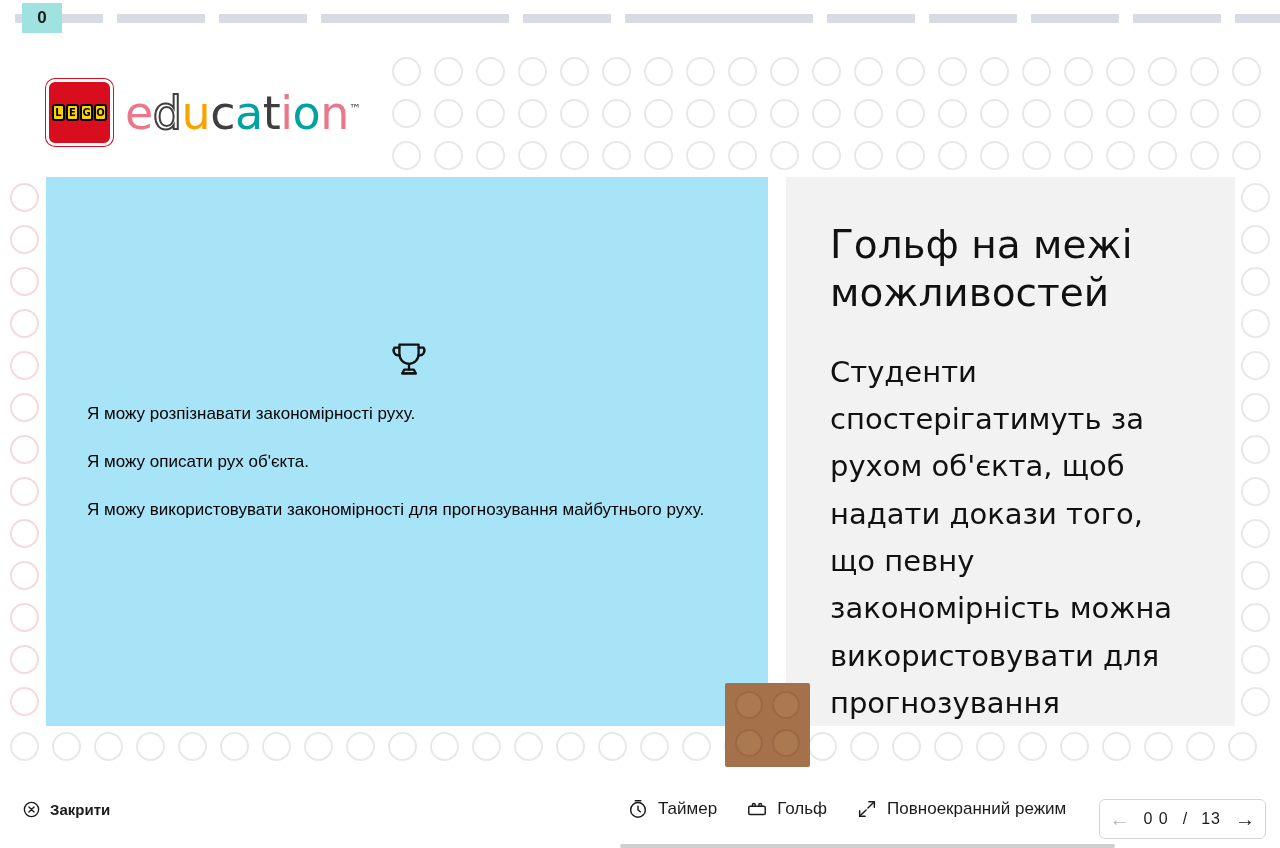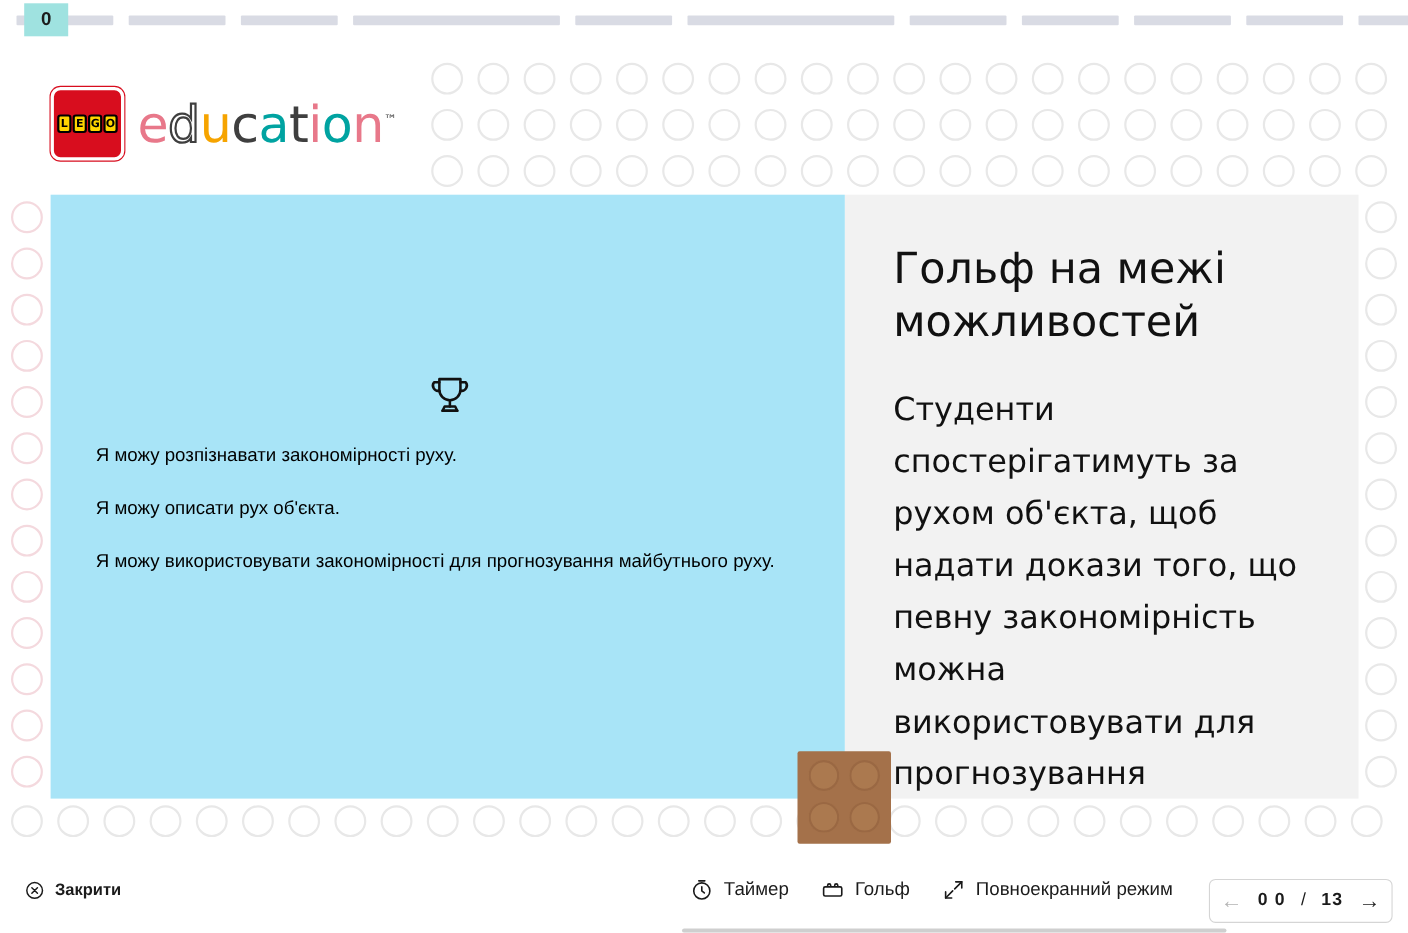--- a/index.html
+++ b/index.html
@@ -126,20 +126,21 @@
     margin-bottom: 25px;
     font-family: "Liberation Sans", sans-serif;
   }
   .objectives p:last-child { margin-bottom: 0; }
 
   .slide-right {
     flex: 1;
     background: #f2f2f2;
     padding: 44px 48px 0 44px;
     overflow: hidden;
+    margin-left: 18px;
   }
   .slide-title {
     font-size: 39px;
     line-height: 1.23;
     color: #111111;
     font-weight: 400;
     font-family: "DejaVu Sans", sans-serif;
     margin-bottom: 32px;
   }
   .slide-body {
@@ -193,21 +194,21 @@
     position: absolute; right: 14px; top: 10px;
     display: flex; align-items: center;
     border: 1px solid #d5d5d5;
     border-radius: 6px;
     height: 40px;
     padding: 0 10px;
     gap: 14px;
   }
   .pager .arrow { font-size: 20px; color: #b4b4b4; }
   .pager .arrow.active { color: #1b1b1b; }
-  .pager .count { font-size: 16px; color: #1b1b1b; font-weight: bold; letter-spacing: 1px; }
+  .pager .count { font-size: 16px; color: #1b1b1b; font-weight: normal; letter-spacing: 1px; }
   .pager .sep { color: #1b1b1b; }
   .scrollbar {
     position: absolute;
     left: 620px; bottom: 0;
     width: 495px; height: 4px;
     background: #cfcfcf;
     border-radius: 2px;
   }
   svg { display: block; }
 </style>

